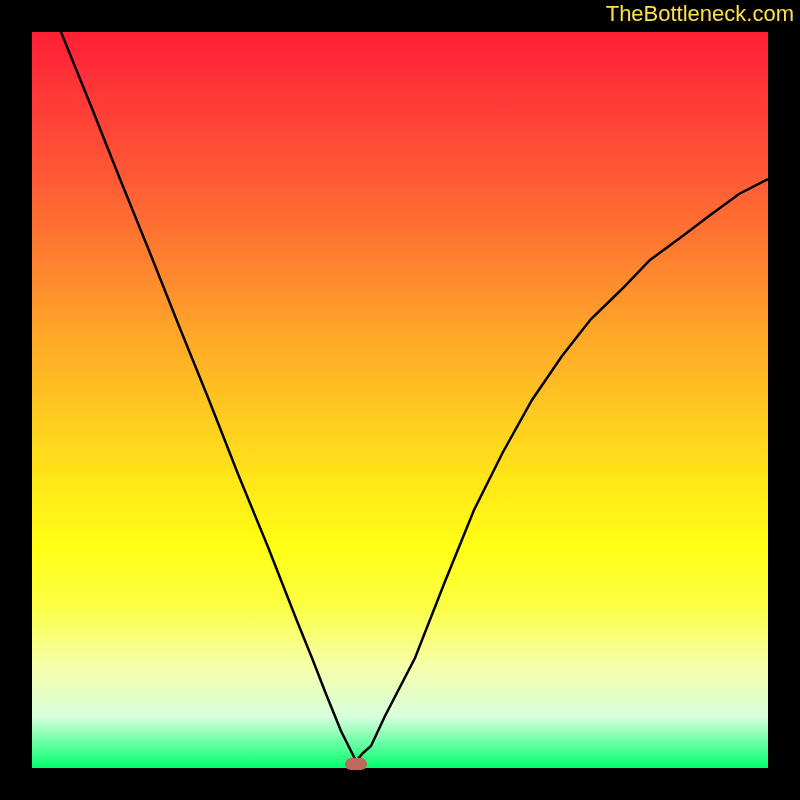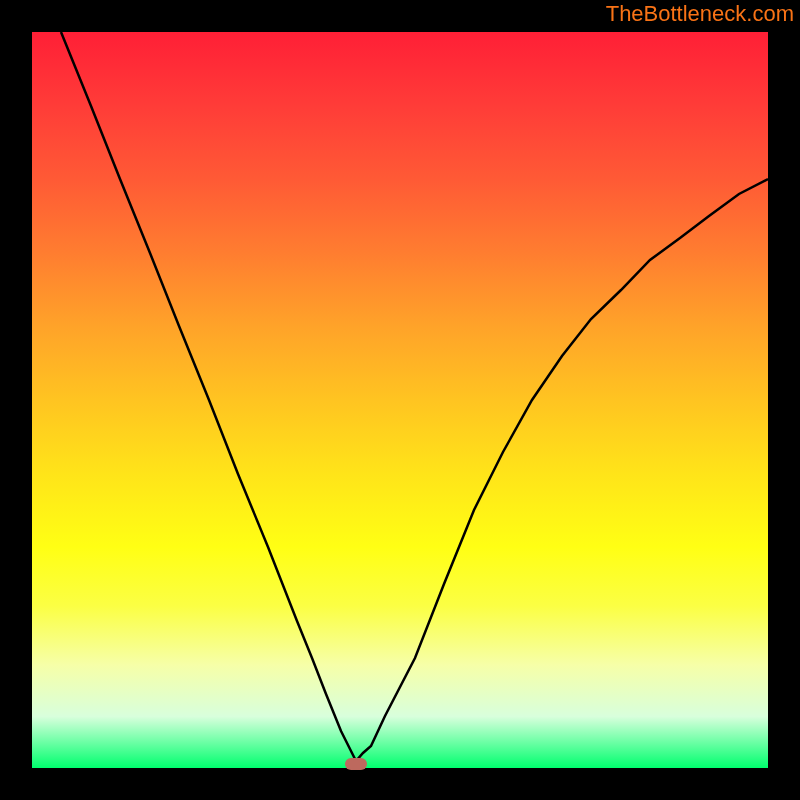--- a/index.html
+++ b/index.html
@@ -2,21 +2,21 @@
 <html><head>
 <meta charset="utf-8">
 <style>
   * { margin: 0; padding: 0; box-sizing: border-box; }
   body { width: 800px; height: 800px; background: #000; position: relative; font-family: Arial, sans-serif; }
   .outer-frame { width: 800px; height: 800px; background: #000; position: relative; }
   .watermark {
     position: absolute;
     top: 1px;
     right: 6px;
-    color: #f97316;
+    color: #fde047;
     font-size: 22px;
     font-weight: 500;
     z-index: 10;
   }
   .plot-area {
     position: absolute;
     left: 32px;
     top: 32px;
     width: 736px;
     height: 736px;

